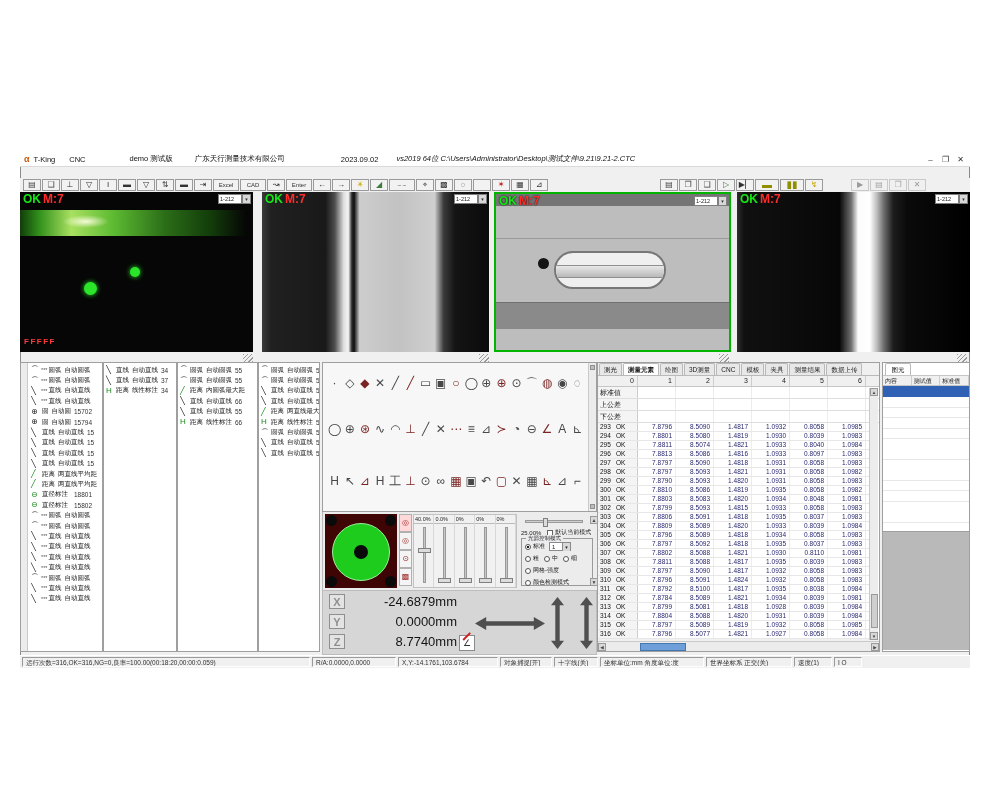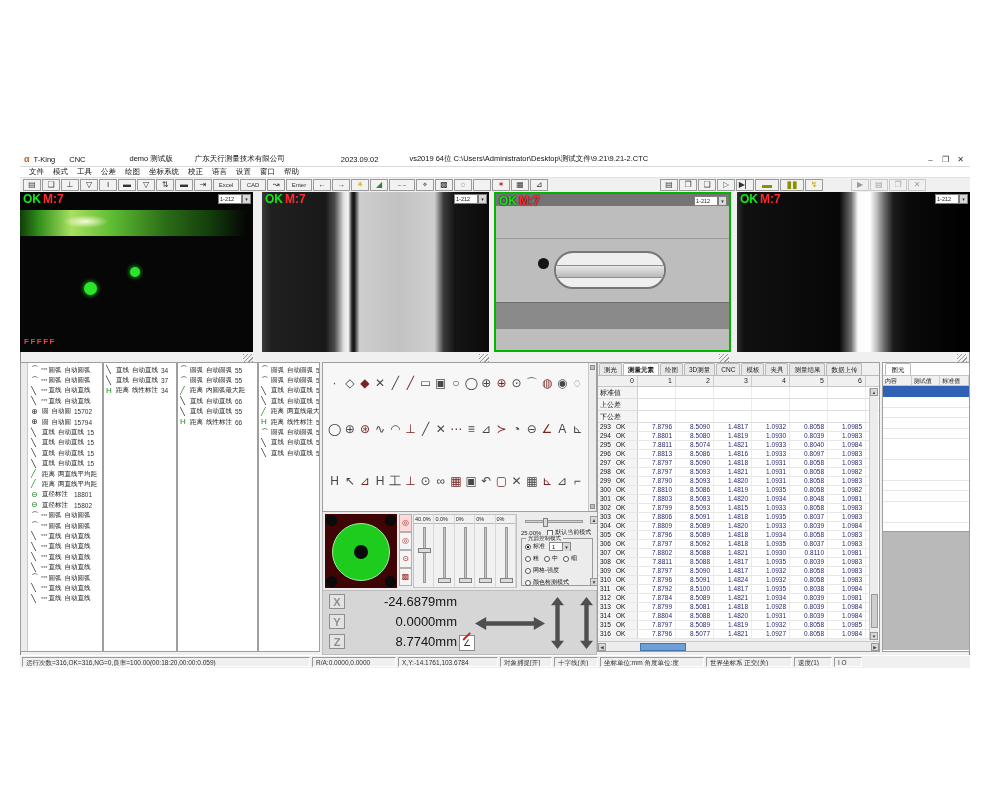--- a/index.html
+++ b/index.html
@@ -180,42 +180,28 @@
 <div id="screen">
   <div class="abs" id="win-frame"></div>
 
   <div class="abs" id="titlebar">
     <span id="app-logo">α</span>
     <span class="tseg" style="margin-left:4px;text-align:center;">T-King</span>
     <span class="tseg">CNC</span>
     <span class="tseg" style="margin-left:44px;">demo 测试版</span>
     <span class="tseg" style="margin-left:22px;text-align:right;">广东天行测量技术有限公司</span>
     <span class="tseg" style="margin-left:56px;">2023.09.02</span>
-    <span class="tseg" style="margin-left:31px;">vs2019 64位  C:\Users\Administrator\Desktop\测试文件\9.21\9.21-2.CTC</span>
+    <span class="tseg" style="margin-left:18px;font-style:italic;">vs2019 64位  C:\Users\Administrator\Desktop\测试文件\9.21\9.21-2.CTC</span>
     <span id="win-controls">
       <span class="winbtn">–</span>
       <span class="winbtn">❐</span>
       <span class="winbtn">✕</span>
     </span>
   </div>
 
-  <div class="abs" id="menubar">
-
-  <span class="menu-item">文件</span>
-      <span class="menu-item">模式</span>
-      <span class="menu-item">工具</span>
-      <span class="menu-item">公差</span>
-      <span class="menu-item">绘图</span>
-      <span class="menu-item">坐标系统</span>
-      <span class="menu-item">校正</span>
-      <span class="menu-item">语言</span>
-      <span class="menu-item">设置</span>
-      <span class="menu-item">窗口</span>
-      <span class="menu-item">帮助</span>
-    </div>
 
   <div class="abs" id="toolbar">
     <span class="tb-group" id="tb-g1">
 
     <span class="tb-btn">▤</span>
         <span class="tb-btn">❏</span>
         <span class="tb-btn">⊥</span>
         <span class="tb-btn">▽</span>
         <span class="tb-btn">I</span>
         <span class="tb-btn">▬</span>

